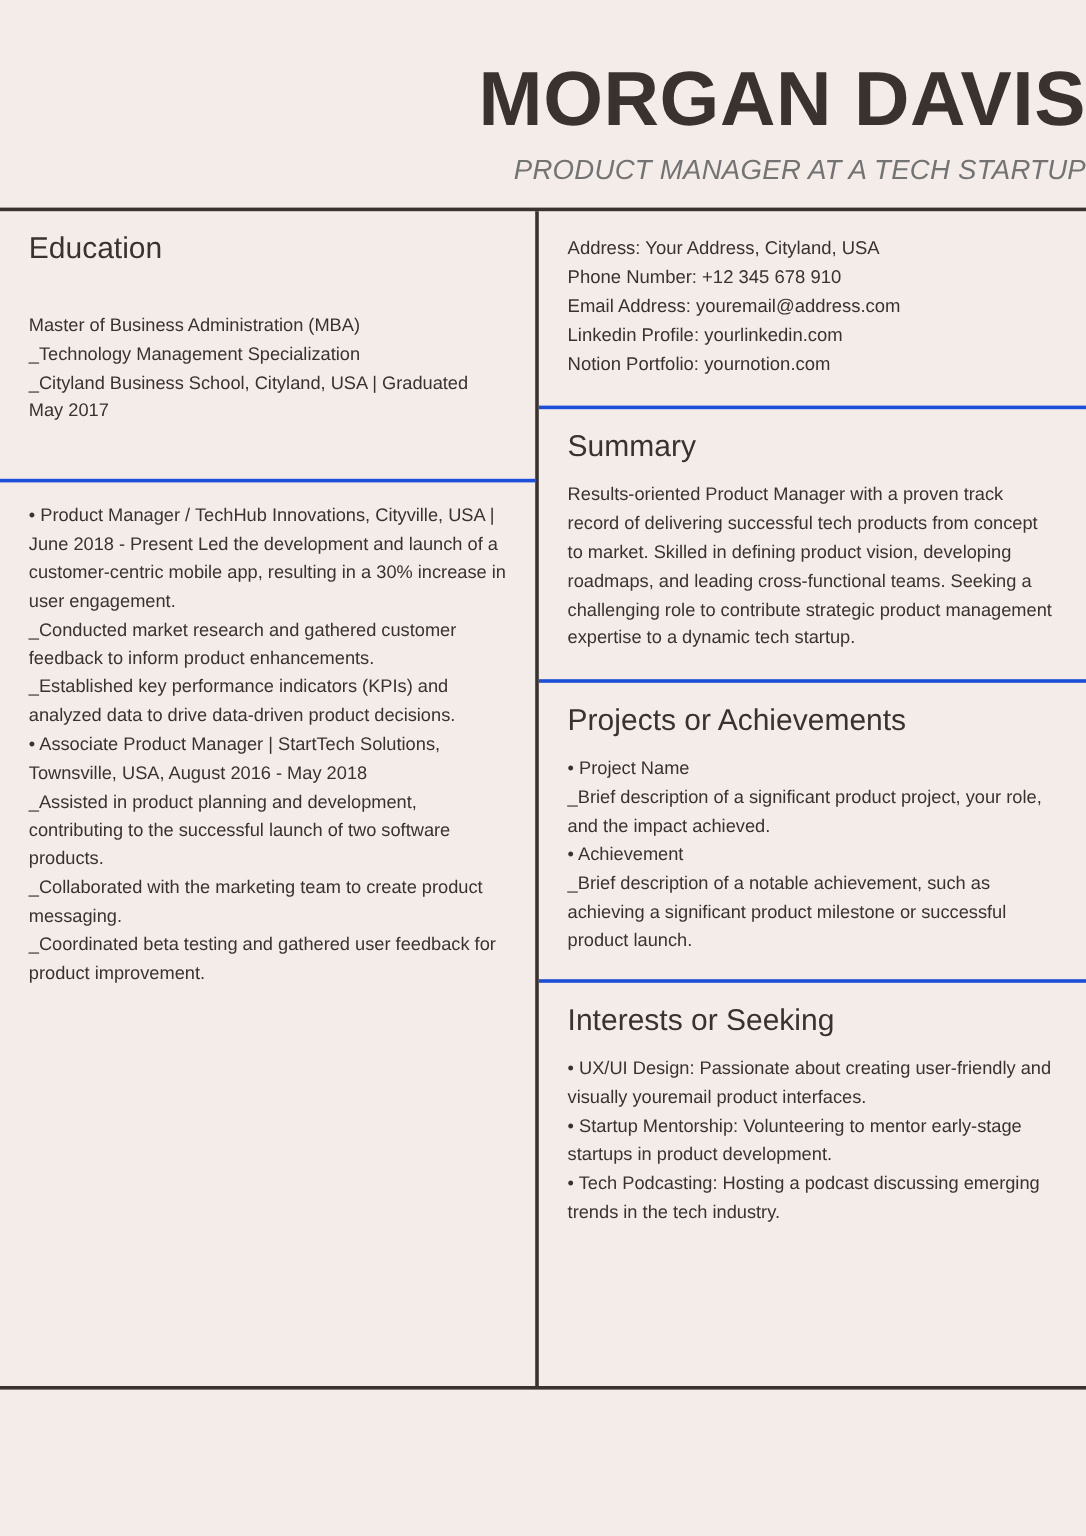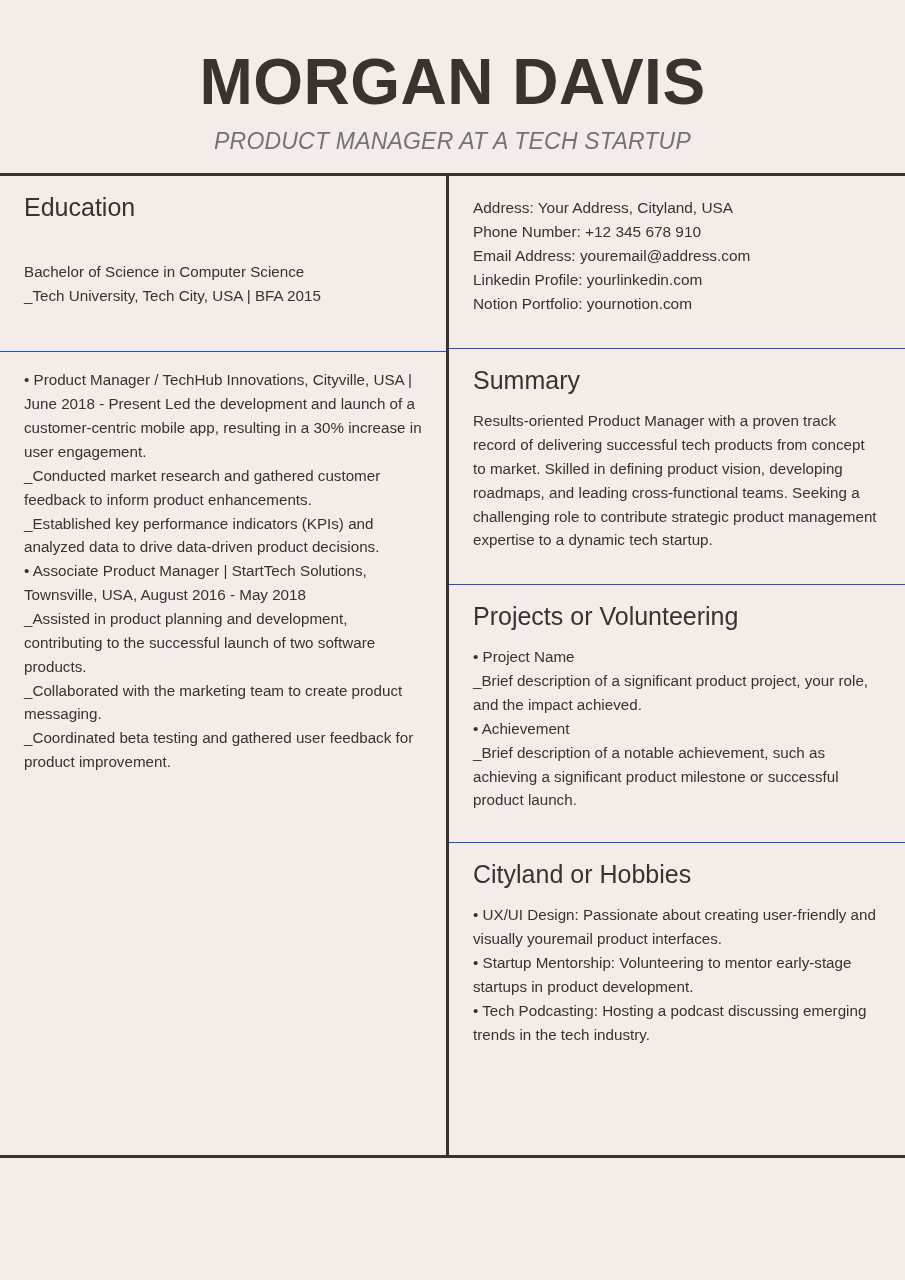--- a/index.html
+++ b/index.html
@@ -17,21 +17,21 @@
     position: relative;
     width: 905px;
     height: 1280px;
     background: #f3ece8;
   }
 
   
   .header {
     padding-top: 50px;
     padding-bottom: 18px;
-    text-align: center;
+    text-align: right;
   }
   .name {
     font-size: 64px;
     font-weight: 700;
     letter-spacing: 0.5px;
     line-height: 1.0;
     color: #3a322f;
   }
   .tagline {
     margin-top: 14px;
@@ -55,28 +55,27 @@
   .col {
     display: flex;
     flex-direction: column;
   }
   .col-left {
     width: 449px;
     border-right: 3px solid #3a322f;
   }
   .col-right {
     width: 456px;
-    gap: 10px;
   }
 
   .block {
     padding: 18px 24px 20px 24px;
   }
   .block + .block {
-    border-top: 1px solid #1d4ed8;
+    border-top: 3px solid #1d4ed8;
   }
 
   .block-title {
     font-size: 25px;
     font-weight: 400;
     line-height: 1.2;
     margin-bottom: 14px;
     color: #3a322f;
   }
 
@@ -117,22 +116,23 @@
     <div class="tagline">PRODUCT MANAGER AT A TECH STARTUP</div>
   </div>
 
   <div class="body-grid">
 
     <div class="col col-left">
 
       <div class="block education">
         <div class="block-title">Education</div>
         <div class="block-body">
-          <div class="para">Bachelor of Science in Computer Science
-_Tech University, Tech City, USA | BFA 2015</div>
+          <div class="para">Master of Business Administration (MBA)
+_Technology Management Specialization
+_Cityland Business School, Cityland, USA | Graduated May 2017</div>
         </div>
       </div>
 
       <div class="block work">
         <div class="block-body">• Product Manager / TechHub Innovations, Cityville, USA | June 2018 - Present Led the development and launch of a customer-centric mobile app, resulting in a 30% increase in user engagement.
 _Conducted market research and gathered customer feedback to inform product enhancements.
 _Established key performance indicators (KPIs) and analyzed data to drive data-driven product decisions.
 • Associate Product Manager | StartTech Solutions, Townsville, USA, August 2016 - May 2018
 _Assisted in product planning and development, contributing to the successful launch of two software products.
 _Collaborated with the marketing team to create product messaging.
@@ -151,29 +151,29 @@
 Linkedin Profile: yourlinkedin.com
 Notion Portfolio: yournotion.com</div>
       </div>
 
       <div class="block summary">
         <div class="block-title">Summary</div>
         <div class="block-body">Results-oriented Product Manager with a proven track record of delivering successful tech products from concept to market. Skilled in defining product vision, developing roadmaps, and leading cross-functional teams. Seeking a challenging role to contribute strategic product management expertise to a dynamic tech startup.</div>
       </div>
 
       <div class="block projects">
-        <div class="block-title">Projects or Volunteering</div>
+        <div class="block-title">Projects or Achievements</div>
         <div class="block-body">• Project Name
 _Brief description of a significant product project, your role, and the impact achieved.
 • Achievement
 _Brief description of a notable achievement, such as achieving a significant product milestone or successful product launch.</div>
       </div>
 
       <div class="block interests">
-        <div class="block-title">Cityland or Hobbies</div>
+        <div class="block-title">Interests or Seeking</div>
         <div class="block-body">• UX/UI Design: Passionate about creating user-friendly and visually youremail product interfaces.
 • Startup Mentorship: Volunteering to mentor early-stage startups in product development.
 • Tech Podcasting: Hosting a podcast discussing emerging trends in the tech industry.</div>
       </div>
 
       <div class="spacer"></div>
 
     </div>
 
   </div>

